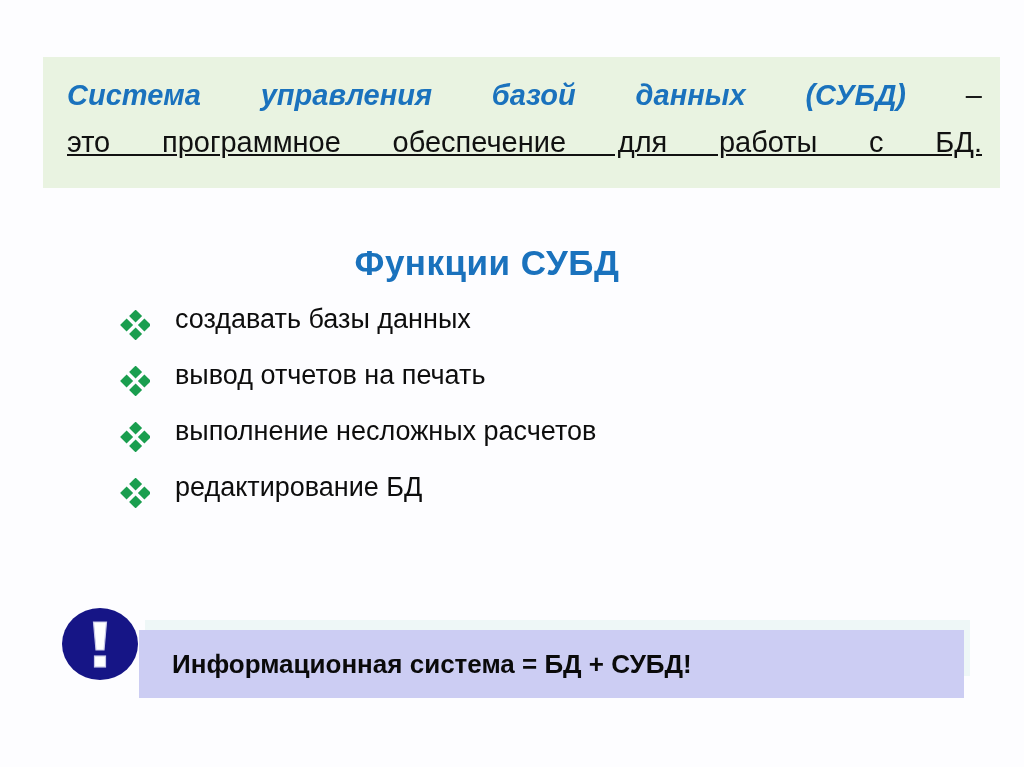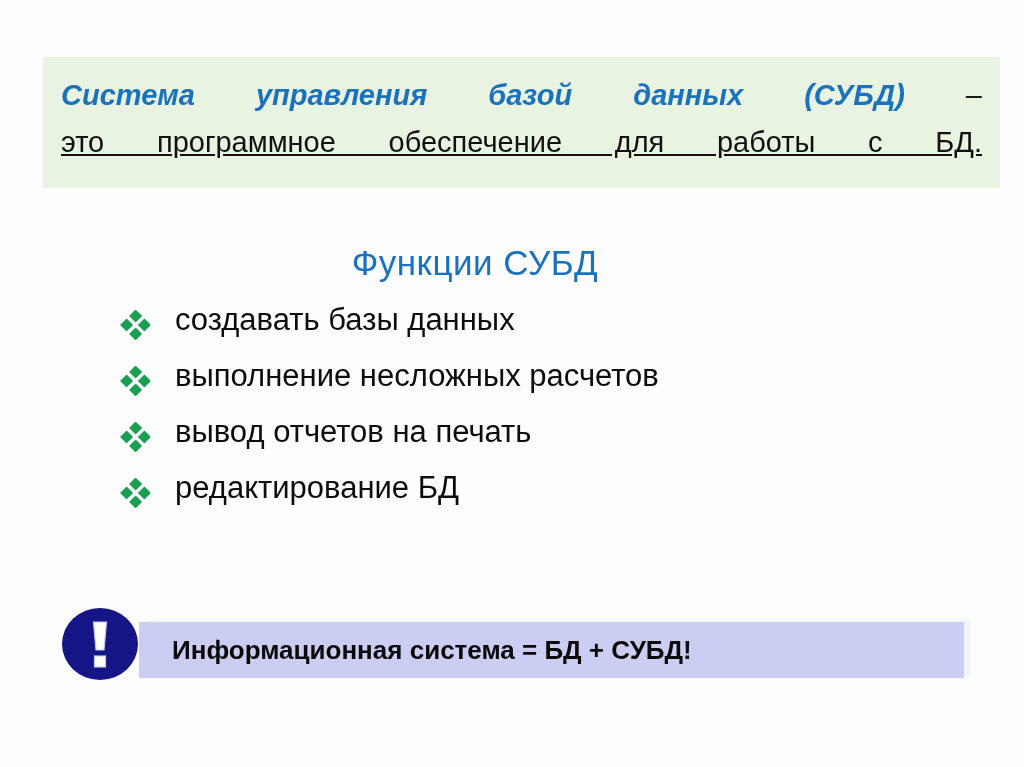--- a/index.html
+++ b/index.html
@@ -23,21 +23,21 @@
 
   
   .definition-box {
     position: absolute;
     left: 43px;
     top: 57px;
     width: 957px;
     height: 131px;
     background: #e9f3e1;
     box-sizing: border-box;
-    padding: 16px 18px 0 18px;
+    padding: 16px 18px 0 24px;
   }
   .def-line {
     text-align: justify;
     text-align-last: justify;
     font-size: 29px;
     line-height: 45px;
     white-space: nowrap;
   }
   .def-line-1 {
     color: #1a72bd;
@@ -54,26 +54,26 @@
     color: #111111;
     font-weight: normal;
     font-style: normal;
     margin-top: 2px;
     text-decoration: underline;
   }
 
   
   .section-title {
     position: absolute;
-    left: 0;
+    left: 12px;
     top: 243px;
     width: 950px;
     text-align: center;
     font-size: 35px;
-    font-weight: normal;
+    font-weight: bold;
     color: #1a72bd;
     letter-spacing: 0.5px;
   }
 
   
   .func-list {
     position: absolute;
     left: 120px;
     top: 303px;
     width: 780px;
@@ -86,21 +86,21 @@
   .bullet-icon {
     width: 30px;
     height: 30px;
     flex: 0 0 30px;
     margin-top: 7px;
     position: relative;
   }
   .bullet-icon svg { display: block; }
   .func-label {
     margin-left: 25px;
-    font-size: 31px;
+    font-size: 27px;
     line-height: 33px;
     color: #0d0d0d;
     white-space: nowrap;
   }
 
   
   .callout {
     position: absolute;
     left: 139px;
     top: 614px;
@@ -111,23 +111,23 @@
     position: absolute;
     left: 6px;
     top: 6px;
     width: 825px;
     height: 56px;
     background: #eef7f7;
   }
   .callout-banner {
     position: absolute;
     left: 0;
-    top: 8px;
+    top: 16px;
     width: 825px;
-    height: 56px;
+    height: 68px;
     background: #cccdf3;
     display: flex;
     align-items: center;
   }
   .callout-text {
     margin-left: 33px;
     font-size: 26px;
     font-weight: bold;
     color: #0a0a0a;
     white-space: nowrap;
@@ -186,35 +186,35 @@
       <span class="bullet-icon">
         <svg width="30" height="30" viewBox="0 0 30 30">
           <g fill="#1a9e4f">
             <rect x="11" y="1.5" width="9.2" height="9.2" transform="rotate(45 15.6 6.1)"></rect>
             <rect x="2.0" y="10.4" width="9.2" height="9.2" transform="rotate(45 6.6 15.0)"></rect>
             <rect x="19.8" y="10.4" width="9.2" height="9.2" transform="rotate(45 24.4 15.0)"></rect>
             <rect x="11" y="19.3" width="9.2" height="9.2" transform="rotate(45 15.6 23.9)"></rect>
           </g>
         </svg>
       </span>
+      <span class="func-label">вывод отчетов на печать</span>
+    </div>
+
+    <div class="func-item">
+      <span class="bullet-icon">
+        <svg width="30" height="30" viewBox="0 0 30 30">
+          <g fill="#1a9e4f">
+            <rect x="11" y="1.5" width="9.2" height="9.2" transform="rotate(45 15.6 6.1)"></rect>
+            <rect x="2.0" y="10.4" width="9.2" height="9.2" transform="rotate(45 6.6 15.0)"></rect>
+            <rect x="19.8" y="10.4" width="9.2" height="9.2" transform="rotate(45 24.4 15.0)"></rect>
+            <rect x="11" y="19.3" width="9.2" height="9.2" transform="rotate(45 15.6 23.9)"></rect>
+          </g>
+        </svg>
+      </span>
       <span class="func-label">выполнение несложных расчетов</span>
-    </div>
-
-    <div class="func-item">
-      <span class="bullet-icon">
-        <svg width="30" height="30" viewBox="0 0 30 30">
-          <g fill="#1a9e4f">
-            <rect x="11" y="1.5" width="9.2" height="9.2" transform="rotate(45 15.6 6.1)"></rect>
-            <rect x="2.0" y="10.4" width="9.2" height="9.2" transform="rotate(45 6.6 15.0)"></rect>
-            <rect x="19.8" y="10.4" width="9.2" height="9.2" transform="rotate(45 24.4 15.0)"></rect>
-            <rect x="11" y="19.3" width="9.2" height="9.2" transform="rotate(45 15.6 23.9)"></rect>
-          </g>
-        </svg>
-      </span>
-      <span class="func-label">вывод отчетов на печать</span>
     </div>
 
     <div class="func-item">
       <span class="bullet-icon">
         <svg width="30" height="30" viewBox="0 0 30 30">
           <g fill="#1a9e4f">
             <rect x="11" y="1.5" width="9.2" height="9.2" transform="rotate(45 15.6 6.1)"></rect>
             <rect x="2.0" y="10.4" width="9.2" height="9.2" transform="rotate(45 6.6 15.0)"></rect>
             <rect x="19.8" y="10.4" width="9.2" height="9.2" transform="rotate(45 24.4 15.0)"></rect>
             <rect x="11" y="19.3" width="9.2" height="9.2" transform="rotate(45 15.6 23.9)"></rect>

